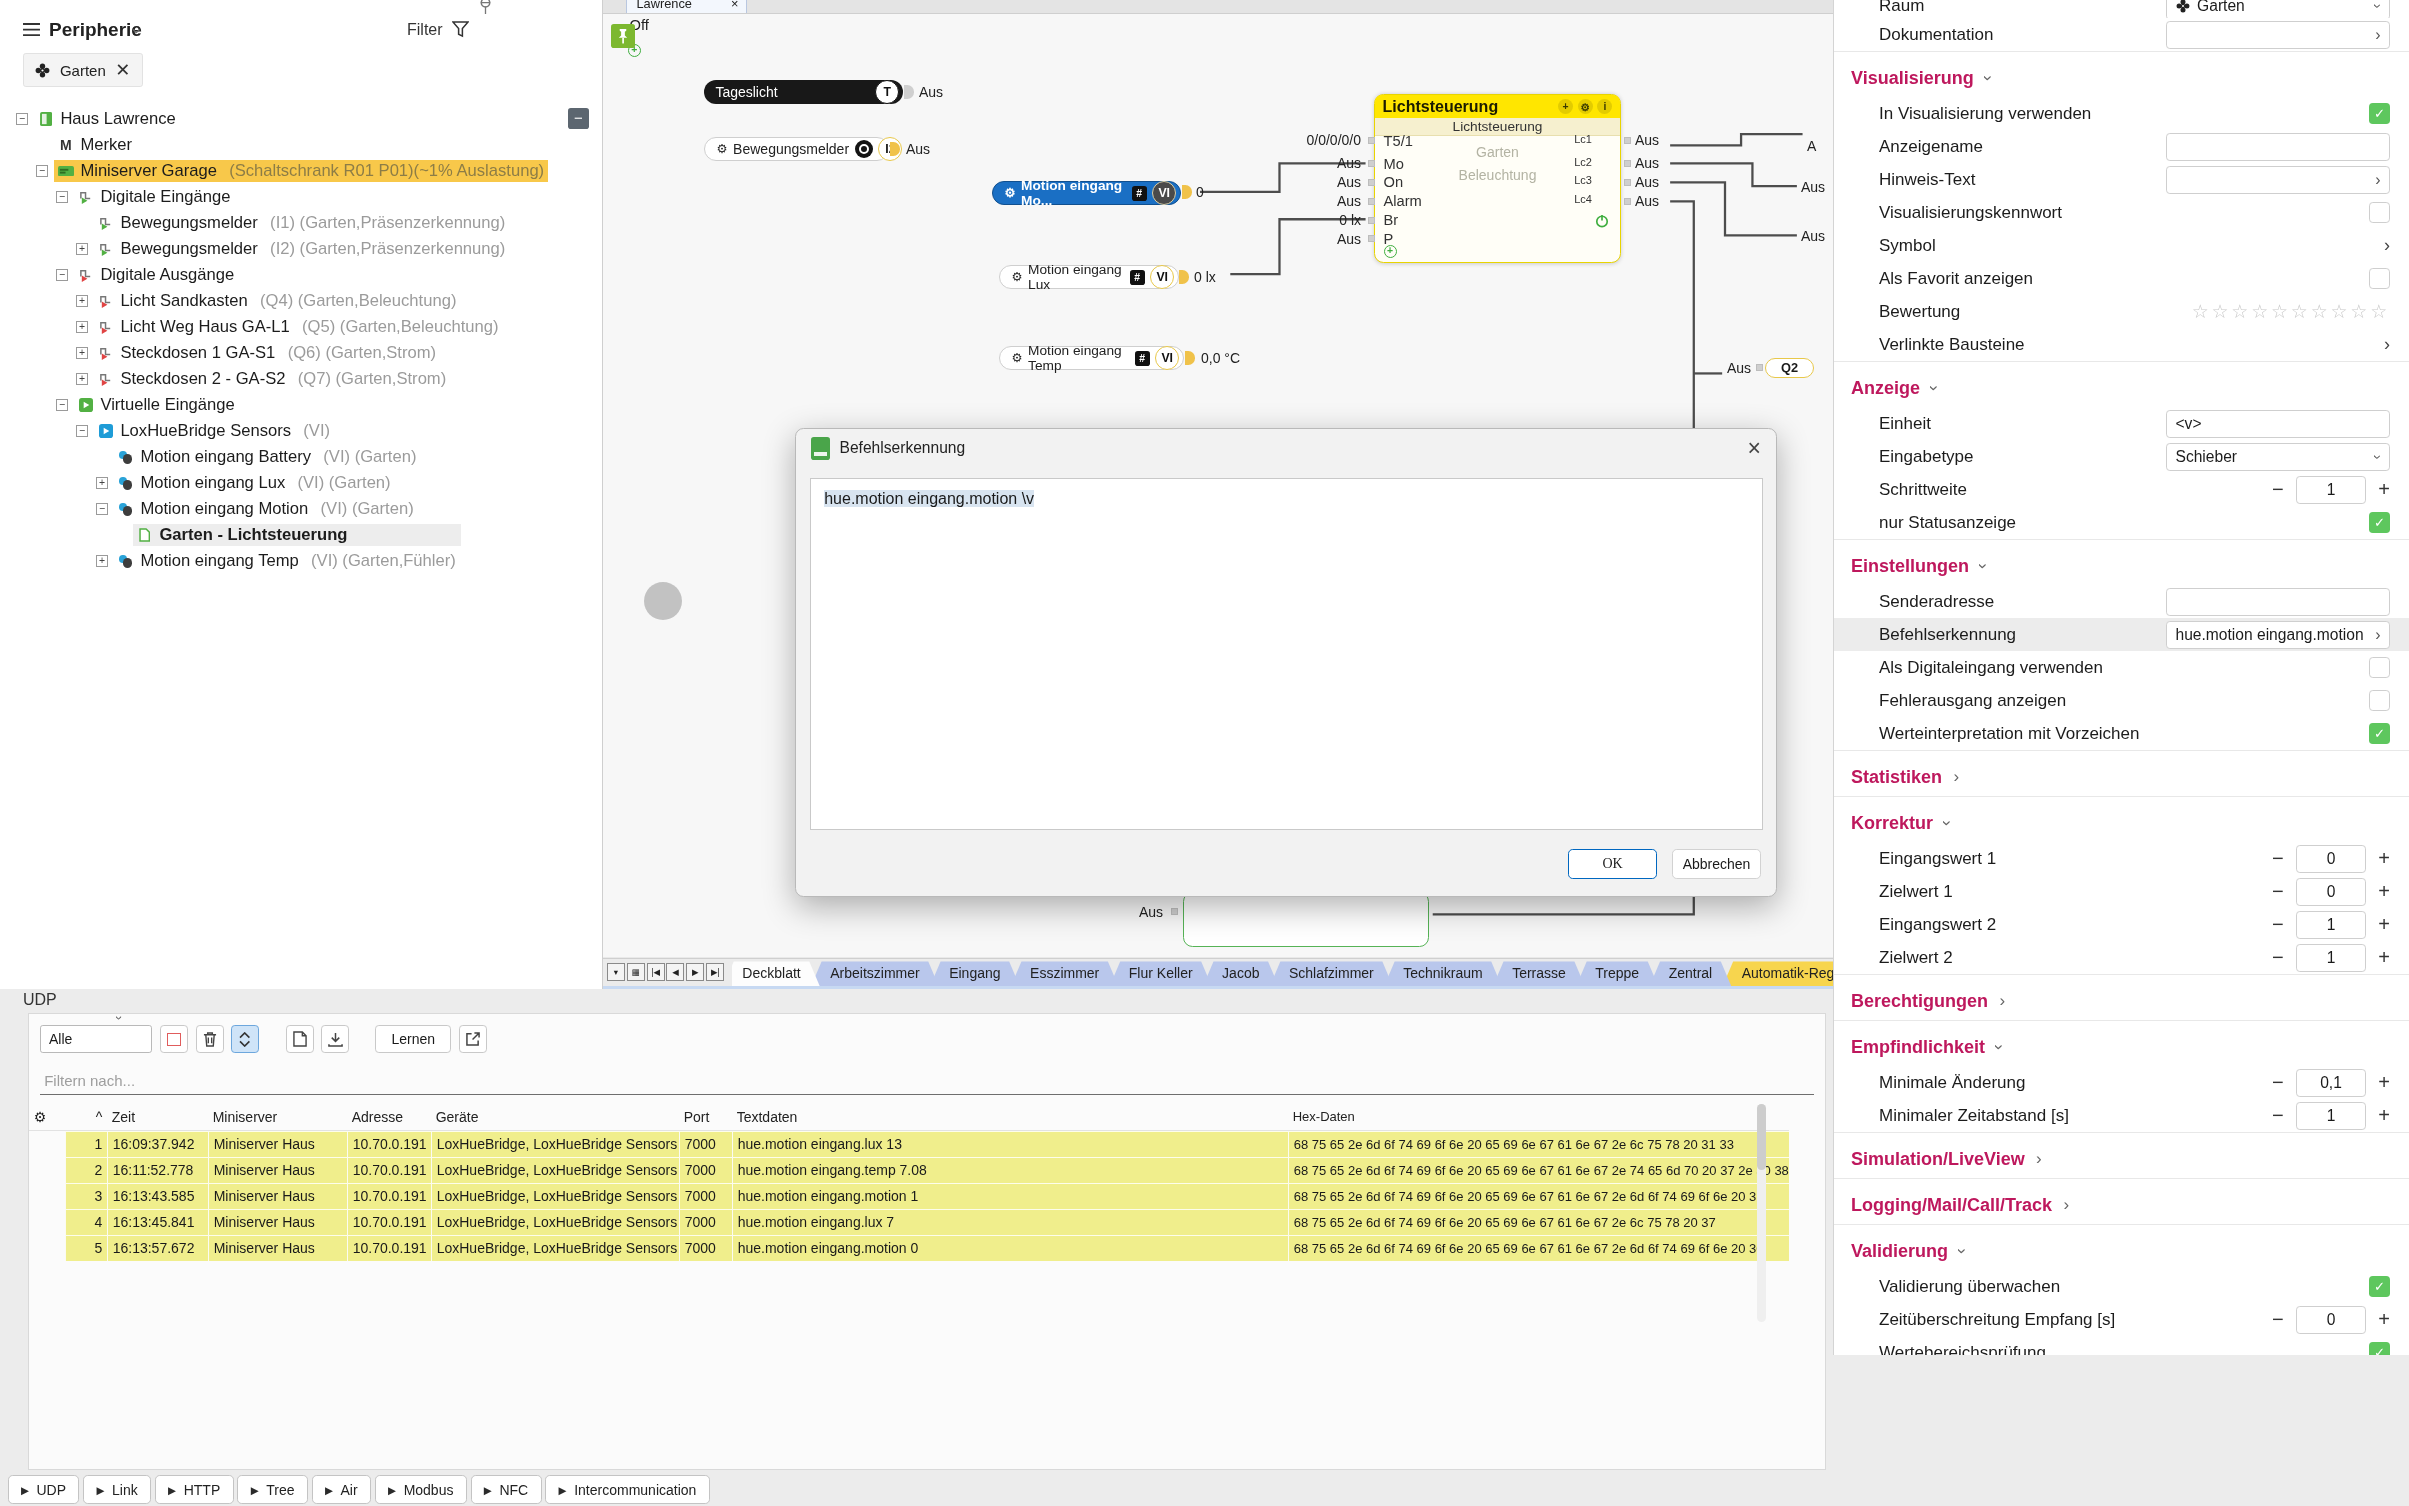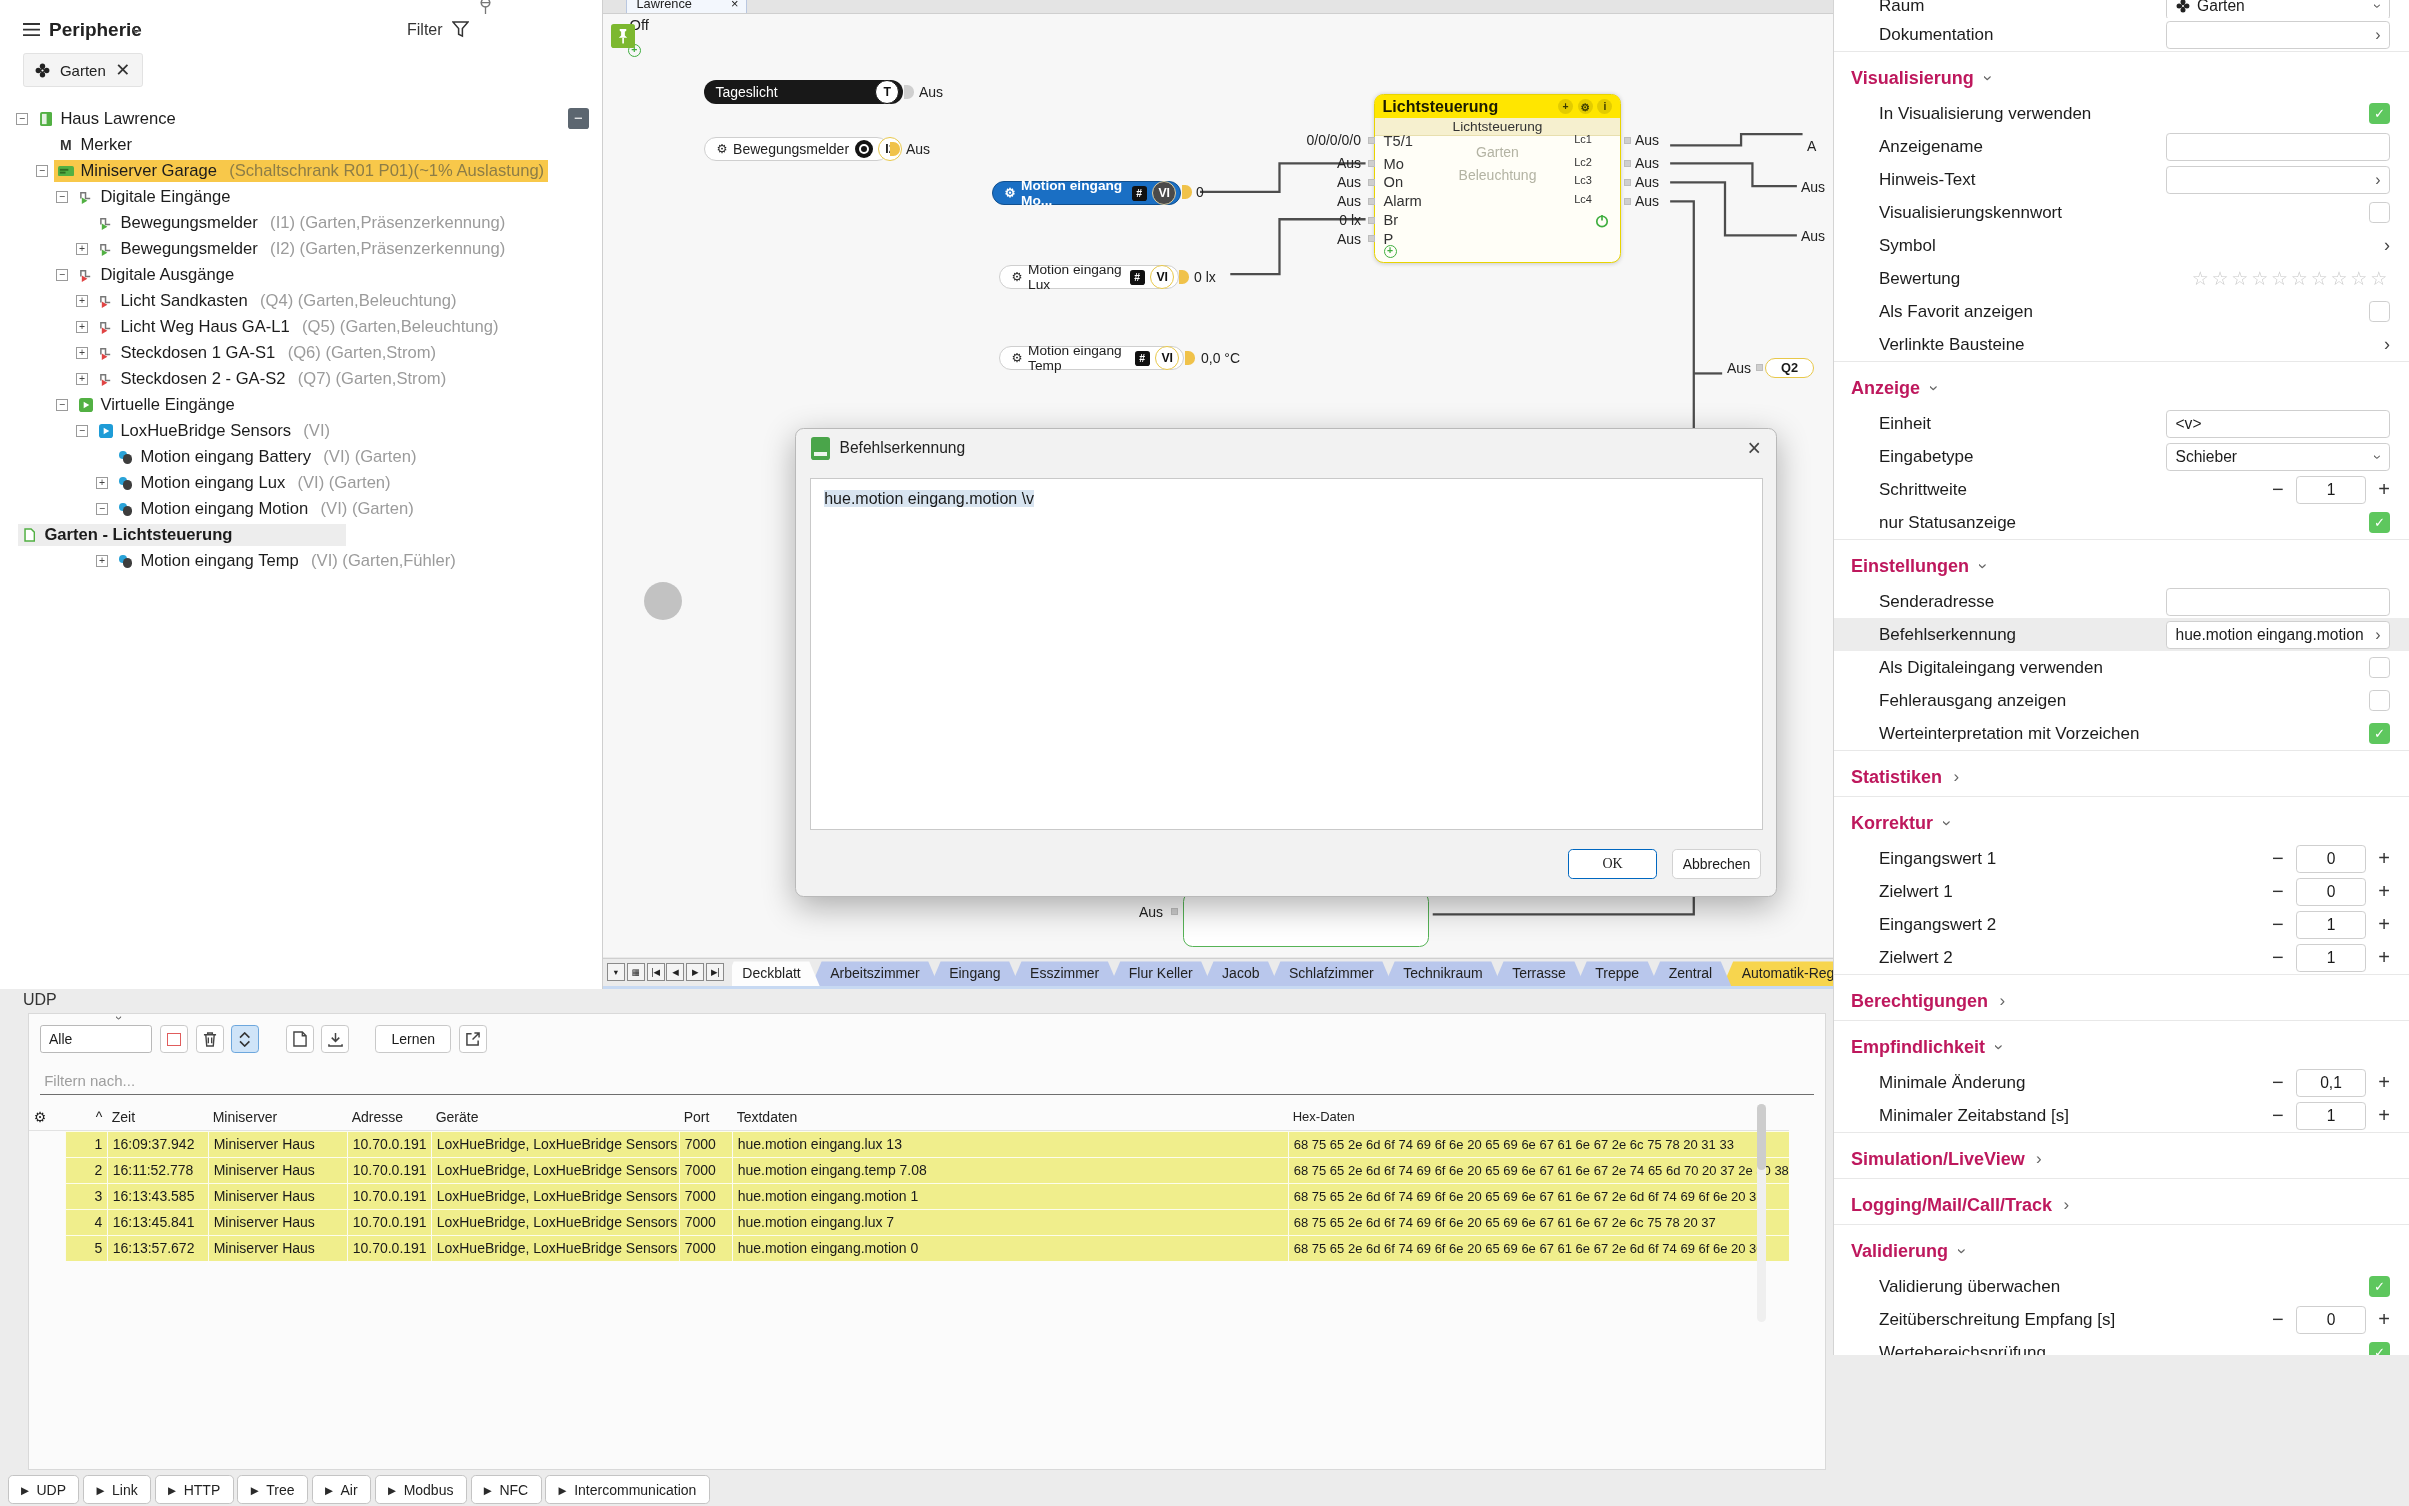--- a/index.html
+++ b/index.html
@@ -423,21 +423,21 @@
             <span class="ticon">
               <span class="node-ic">
                 <i class="b1"></i>
                 <i class="b2"></i>
               </span>
             </span>
             <span class="tlabel">Motion eingang Motion</span>
             <span class="tsuffix">(VI) (Garten)</span>
           </span>
         </div>
-        <div class="trow selected bold" style="">
+        <div class="trow selected bold" style="padding-left: 115px;">
           <span class="texp-sp"></span>
           <span class="row-inner">
             <span class="ticon">
               <svg width="11.4" height="14" viewBox="0 0 12 15">
                 <path d="M1 1 h6.5 l3.5 3.5 V14 H1 Z" fill="#fff" stroke="#52b043" stroke-width="1.6"></path>
               </svg>
             </span>
             <span class="tlabel">Garten - Lichtsteuerung</span>
           </span>
         </div>
@@ -687,26 +687,26 @@
         </div>
         <div class="prow">
           <span class="plabel">Visualisierungskennwort</span>
           <span class="cbx off"></span>
         </div>
         <div class="prow">
           <span class="plabel">Symbol</span>
           <span class="chev-only">›</span>
         </div>
         <div class="prow">
+          <span class="plabel">Als Favorit anzeigen</span>
+          <span class="cbx off"></span>
+        </div>
+        <div class="prow">
           <span class="plabel">Bewertung</span>
           <span class="stars">☆☆☆☆☆☆☆☆☆☆</span>
-        </div>
-        <div class="prow">
-          <span class="plabel">Als Favorit anzeigen</span>
-          <span class="cbx off"></span>
         </div>
         <div class="prow">
           <span class="plabel">Verlinkte Bausteine</span>
           <span class="chev-only">›</span>
         </div>
       </div>
       <div class="psection">
         <div class="pheader">
           <span class="pheader-label">Anzeige</span>
           <span class="pchev open">›</span>

